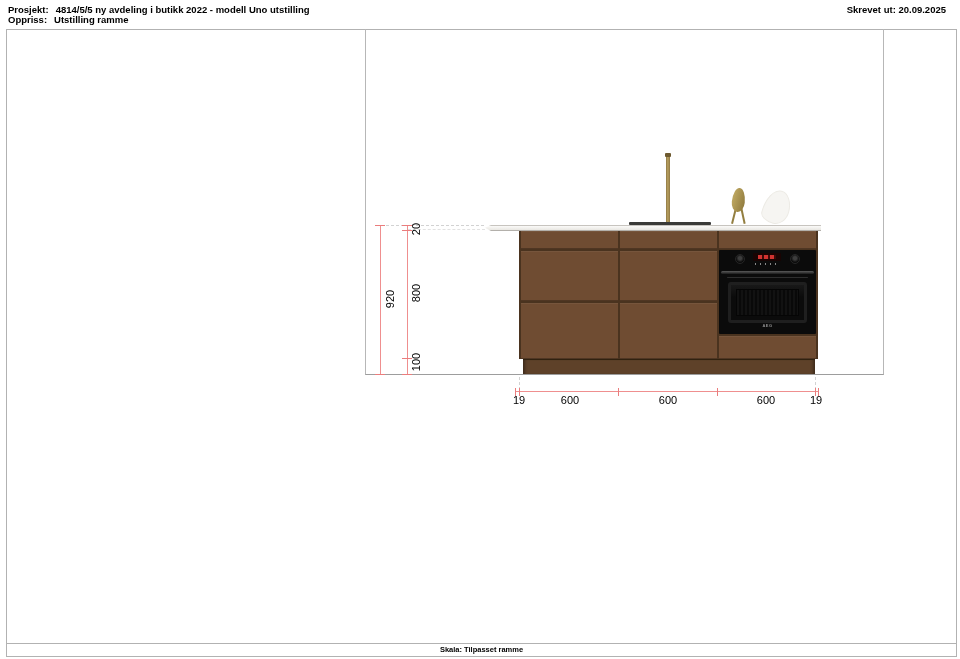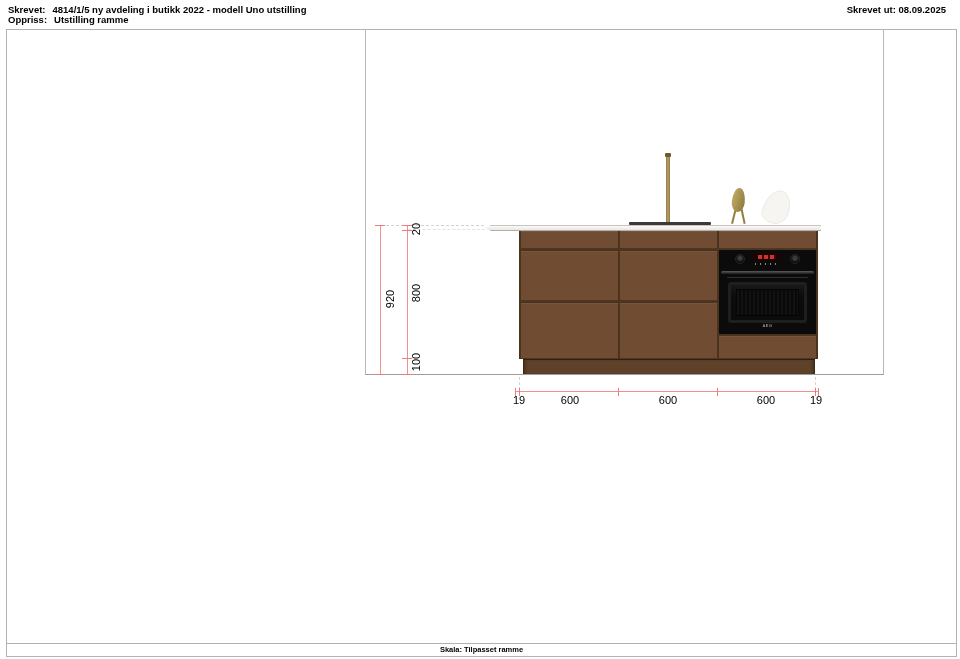--- a/index.html
+++ b/index.html
@@ -64,26 +64,26 @@
           background:linear-gradient(100deg,#c4ad65,#8d783c);transform:rotate(6deg);}
   .sculpt-leg{position:absolute;width:2px;height:16px;background:#937e40;}
   .vase{left:763px;top:190px;width:27px;height:34px;background:#f6f5f1;opacity:.92;
         border:1px solid #ebe9e3;box-sizing:border-box;
         border-radius:55% 45% 48% 52%/75% 55% 45% 25%;transform:rotate(14deg);}
 </style>
 </head>
 <body>
 
 <div class="abs hdr" style="left:8px;top:4px;">
-  <span class="lbl">Skrevet:</span><span>4814/1/5  ny avdeling i butikk 2022 - modell Uno utstilling</span>
+  <span class="lbl">Prosjekt:</span><span>4814/5/5  ny avdeling i butikk 2022 - modell Uno utstilling</span>
 </div>
 <div class="abs hdr" style="left:8px;top:14px;">
   <span class="lbl">Oppriss:</span><span>Utstilling ramme</span>
 </div>
-<div class="abs hdr" style="right:14px;top:4px;">Skrevet ut: 08.09.2025</div>
+<div class="abs hdr" style="right:14px;top:4px;">Skrevet ut: 20.09.2025</div>
 
 <div class="abs page-border"></div>
 <div class="abs footer-bar">
   <span>Skala: Tilpasset ramme</span>
 </div>
 <div class="abs viewport"></div>
 
 <div class="abs carcass">
 
   <div class="front" style="left:2px;top:0;width:97px;height:18px;"></div>

